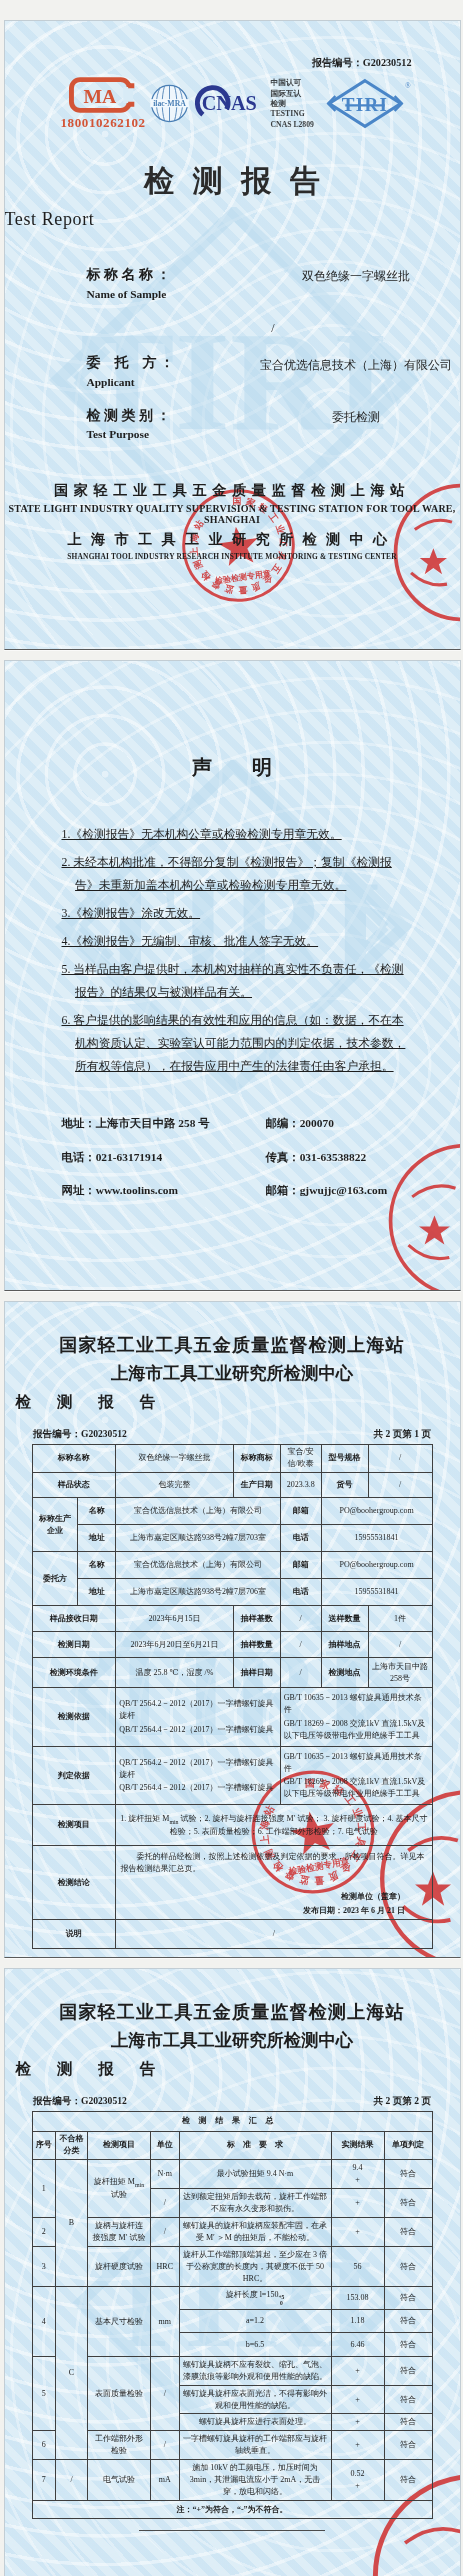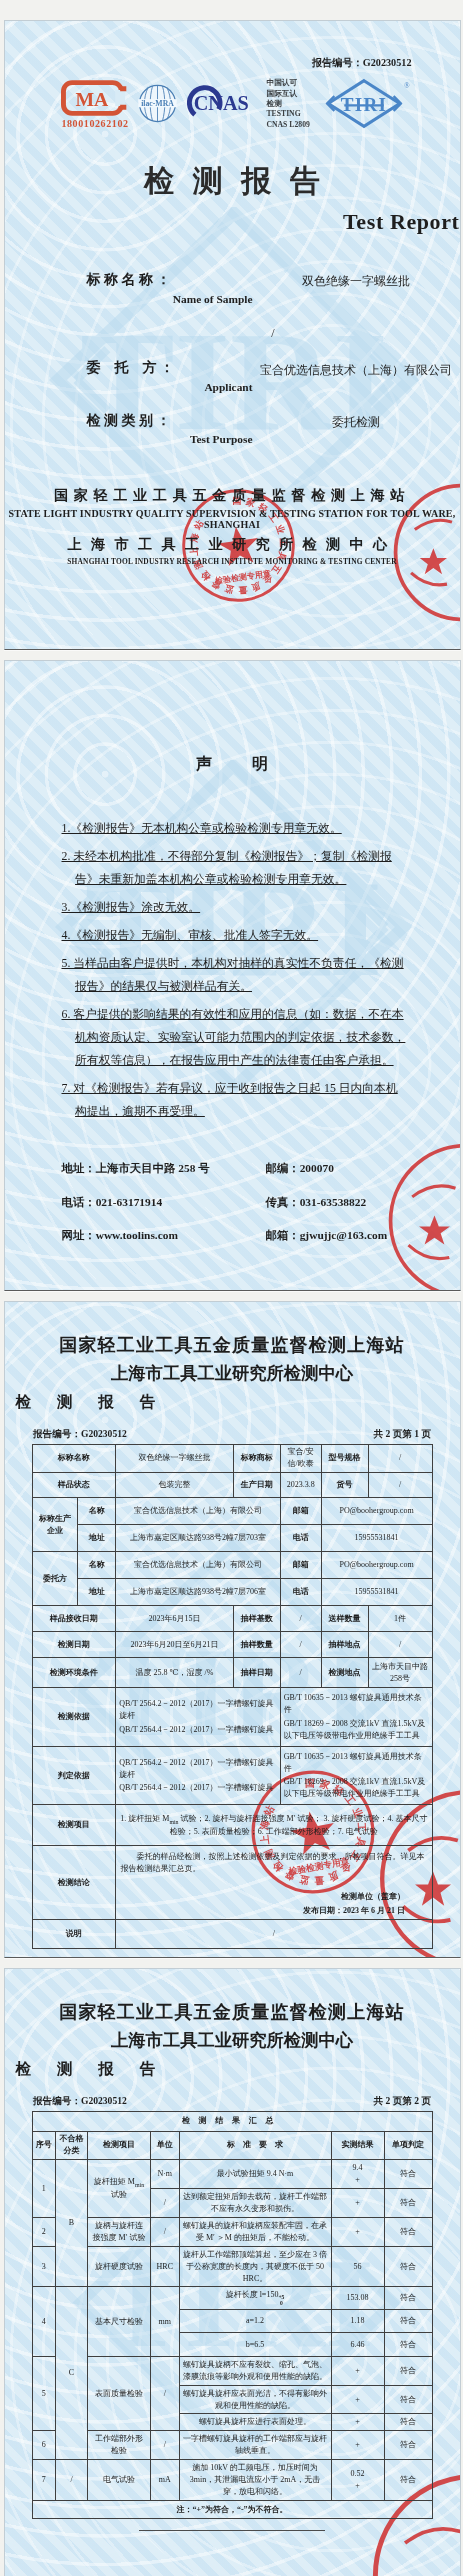--- a/index.html
+++ b/index.html
@@ -12,36 +12,36 @@
     background-image:
       repeating-radial-gradient(circle at 22% 18%, rgba(255,255,255,.45) 0 3.1px, rgba(255,255,255,0) 3.7px 28.5px),
       repeating-radial-gradient(circle at 72% 64%, rgba(255,255,255,.35) 0 2.5px, rgba(255,255,255,0) 3.1px 32px),
       repeating-linear-gradient(45deg, rgba(186,218,240,.28) 0 8px, rgba(255,255,255,.16) 8px 16px);
     border:0.6px solid #c2cdd4;border-bottom:1.2px solid #5a5a5a;box-shadow:0 0.6px 0 #ffffff;}
   .p1{height:630px;} .p2{height:631px;} .p3{height:657px;} .p4{height:609px;margin-bottom:0;}
   .wm{position:absolute;pointer-events:none;opacity:.5;}
   .stamp{position:absolute;opacity:.85;}
   .rnum{ text-align:right;padding:35px 48px 0 0;font-size:10.2px;font-weight:bold;}
   .logorow{display:flex;justify-content:space-between;align-items:center;padding:6.2px 48px 0 56px;height:62px;position:relative;z-index:2;}
-  .cma-num{font-size:10px;font-weight:bold;color:var(--cma_orange);letter-spacing:0.6px;text-align:center;margin-top:0;}
+  .cma-num{font-size:13px;font-weight:bold;color:var(--cma_orange);letter-spacing:0.6px;text-align:center;margin-top:0;}
   .acc-lines{font-size:7.7px;font-weight:bold;color:#3c4043;line-height:1.35;}
   .t-cn{margin-top:28.5px;text-align:center;font-size:30px;font-weight:bold;letter-spacing:18.6px;padding-left:18.6px;color:#2b2b2b;position:relative;z-index:2;}
-  .t-en{margin-top:7.4px;text-align:right;font-size:22px;font-weight:bold;letter-spacing:0.6px;position:relative;z-index:2;}
+  .t-en{margin-top:7.4px;text-align:left;font-size:18px;font-weight:normal;letter-spacing:0.6px;position:relative;z-index:2;}
   .fields{margin:36px 0 0 82px;position:relative;z-index:2;}
   .fieldrow{display:flex;margin-bottom:18.6px;}
   .fieldrow .lab{width:166px;}
   .fieldrow .lab .cn{font-size:14px;font-weight:bold;}
-  .fieldrow .lab .en{font-size:11.4px;font-weight:bold;margin-top:3.7px;text-align:right;}
+  .fieldrow .lab .en{font-size:11.4px;font-weight:bold;margin-top:3.7px;}
   .fieldrow .val{flex:1;text-align:center;font-size:12px;padding-top:2.5px;}
   .inst{margin-top:41px;text-align:center;position:relative;z-index:2;}
   .inst .c1{font-size:14.2px;font-weight:bold;letter-spacing:5.6px;}
   .inst .e1{font-size:10px;font-weight:bold;margin-top:3.1px;letter-spacing:0.2px;}
   .inst .c2{font-size:14.2px;font-weight:bold;letter-spacing:9.3px;margin-top:4.3px;}
   .inst .e2{font-size:7.4px;font-weight:bold;margin-top:3.1px;letter-spacing:0.2px;text-align:center;}
-  .decl-title{padding-top:93px;text-align:center;font-size:16px;font-weight:bold;letter-spacing:40px;padding-left:40px;position:relative;z-index:2;}
+  .decl-title{padding-top:93px;text-align:center;font-size:20px;font-weight:bold;letter-spacing:40px;padding-left:40px;position:relative;z-index:2;}
   .decl-items{margin:42px 52px 0 57px;position:relative;z-index:2;}
   .decl-items p{font-size:11.8px;line-height:1.95;margin:5px 0;text-indent:-1.15em;padding-left:1.15em;text-decoration:underline;}
   .contact{margin:38px 0 0 57px;display:grid;grid-template-columns:204px 1fr;row-gap:18.6px;font-size:11.4px;font-weight:bold;position:relative;z-index:2;}
   .hd1{padding-top:31px;text-align:center;font-size:18px;font-weight:bold;letter-spacing:1.2px;position:relative;z-index:2;}
   .hd2{text-align:center;font-size:17.3px;font-weight:bold;margin-top:3.7px;position:relative;z-index:2;}
   .hd3{text-align:left;font-size:15.5px;font-weight:bold;letter-spacing:11px;padding-left:11px;margin-top:7.4px;position:relative;z-index:2;}
   .repline{display:flex;justify-content:space-between;align-items:flex-end;margin:15px 28.5px 2.5px 28.5px;font-size:9.6px;font-weight:bold;position:relative;z-index:2;}
   table.rep{border-collapse:collapse;margin:0 auto;width:401px;position:relative;z-index:2;background:transparent;}
   table.rep td,table.rep th{border:1px solid #3f3f3f;padding:1.9px 3.1px;font-size:8px;text-align:center;vertical-align:middle;line-height:1.5;}
   td.lab{font-weight:bold;}
@@ -178,21 +178,20 @@
 
   <div class="decl-title">声明</div>
 
   <div class="decl-items">
     <p>1.《检测报告》无本机构公章或检验检测专用章无效。</p>
     <p>2. 未经本机构批准，不得部分复制《检测报告》；复制《检测报告》未重新加盖本机构公章或检验检测专用章无效。</p>
     <p>3.《检测报告》涂改无效。</p>
     <p>4.《检测报告》无编制、审核、批准人签字无效。</p>
     <p>5. 当样品由客户提供时，本机构对抽样的真实性不负责任，《检测报告》的结果仅与被测样品有关。</p>
     <p>6. 客户提供的影响结果的有效性和应用的信息（如：数据，不在本机构资质认定、实验室认可能力范围内的判定依据，技术参数，所有权等信息），在报告应用中产生的法律责任由客户承担。</p>
-    <p>7. 对《检测报告》若有异议，应于收到报告之日起 15 日内向本机构提出，逾期不再受理。</p>
   </div>
 
   <div class="contact">
     <span>地址：上海市天目中路 258 号</span>
     <span>邮编：200070</span>
     <span>电话：021-63171914</span>
     <span>传真：031-63538822</span>
     <span>网址：www.toolins.com</span>
     <span>邮箱：gjwujjc@163.com</span>
   </div>

